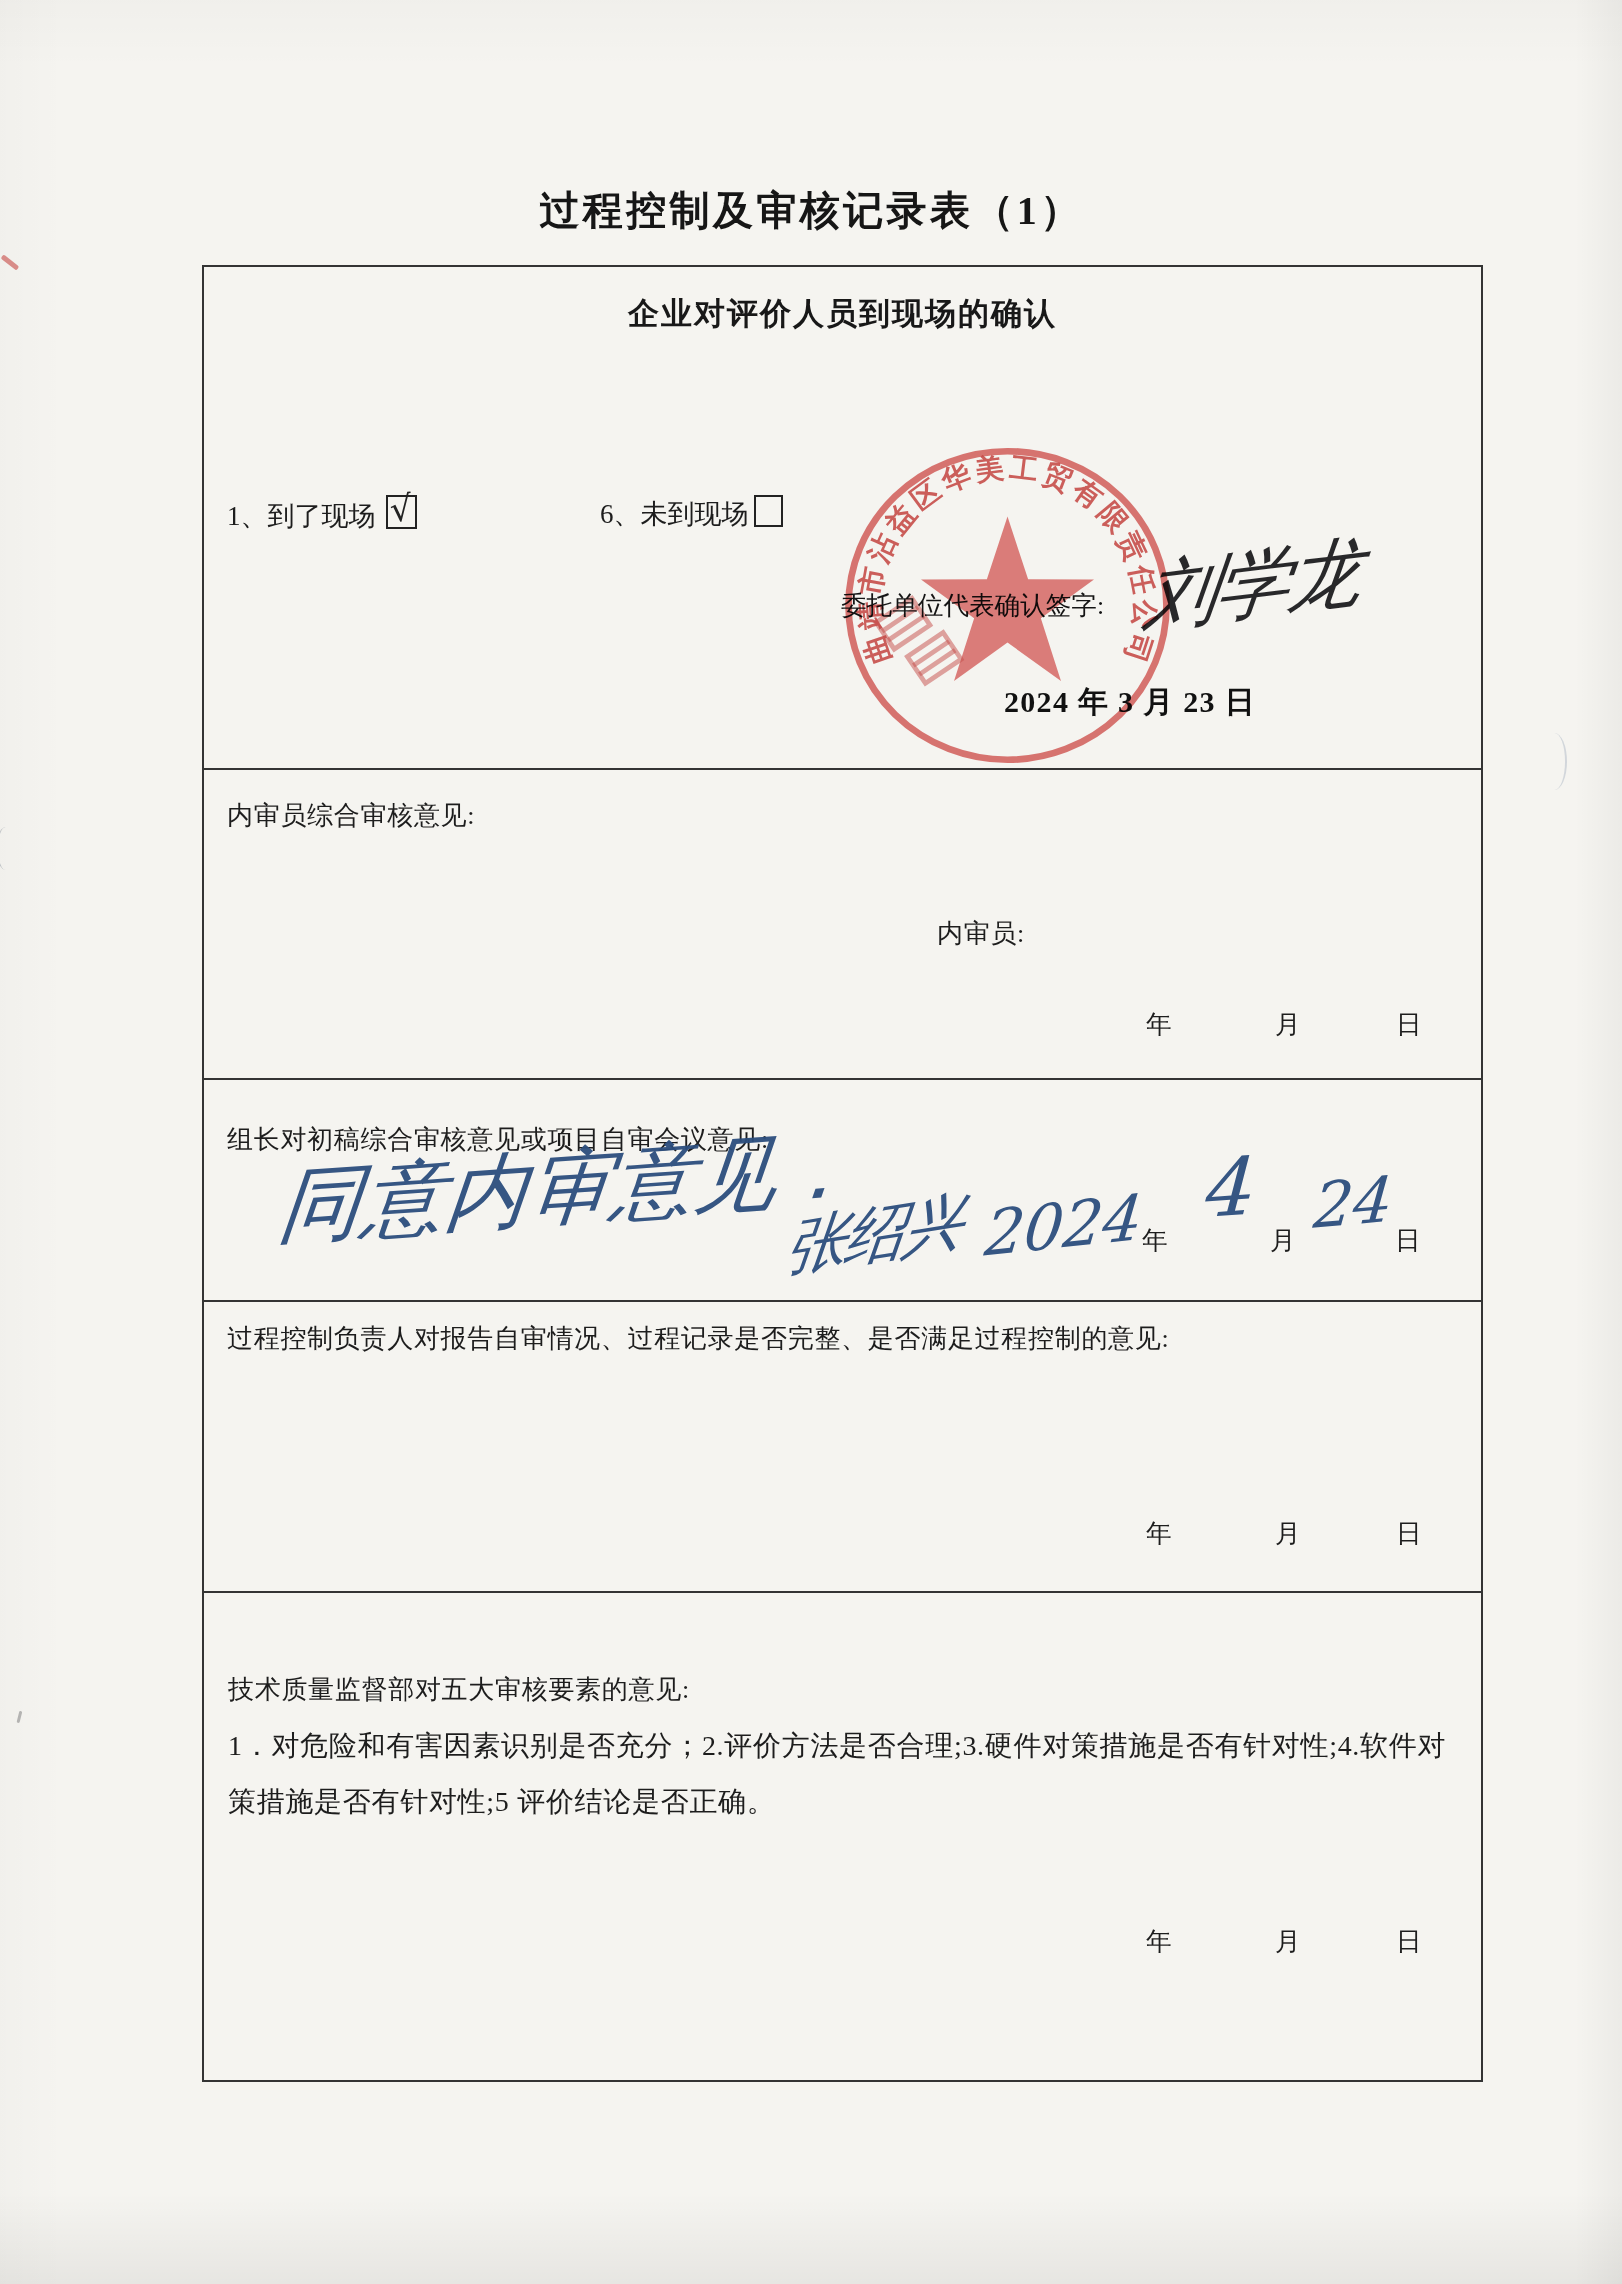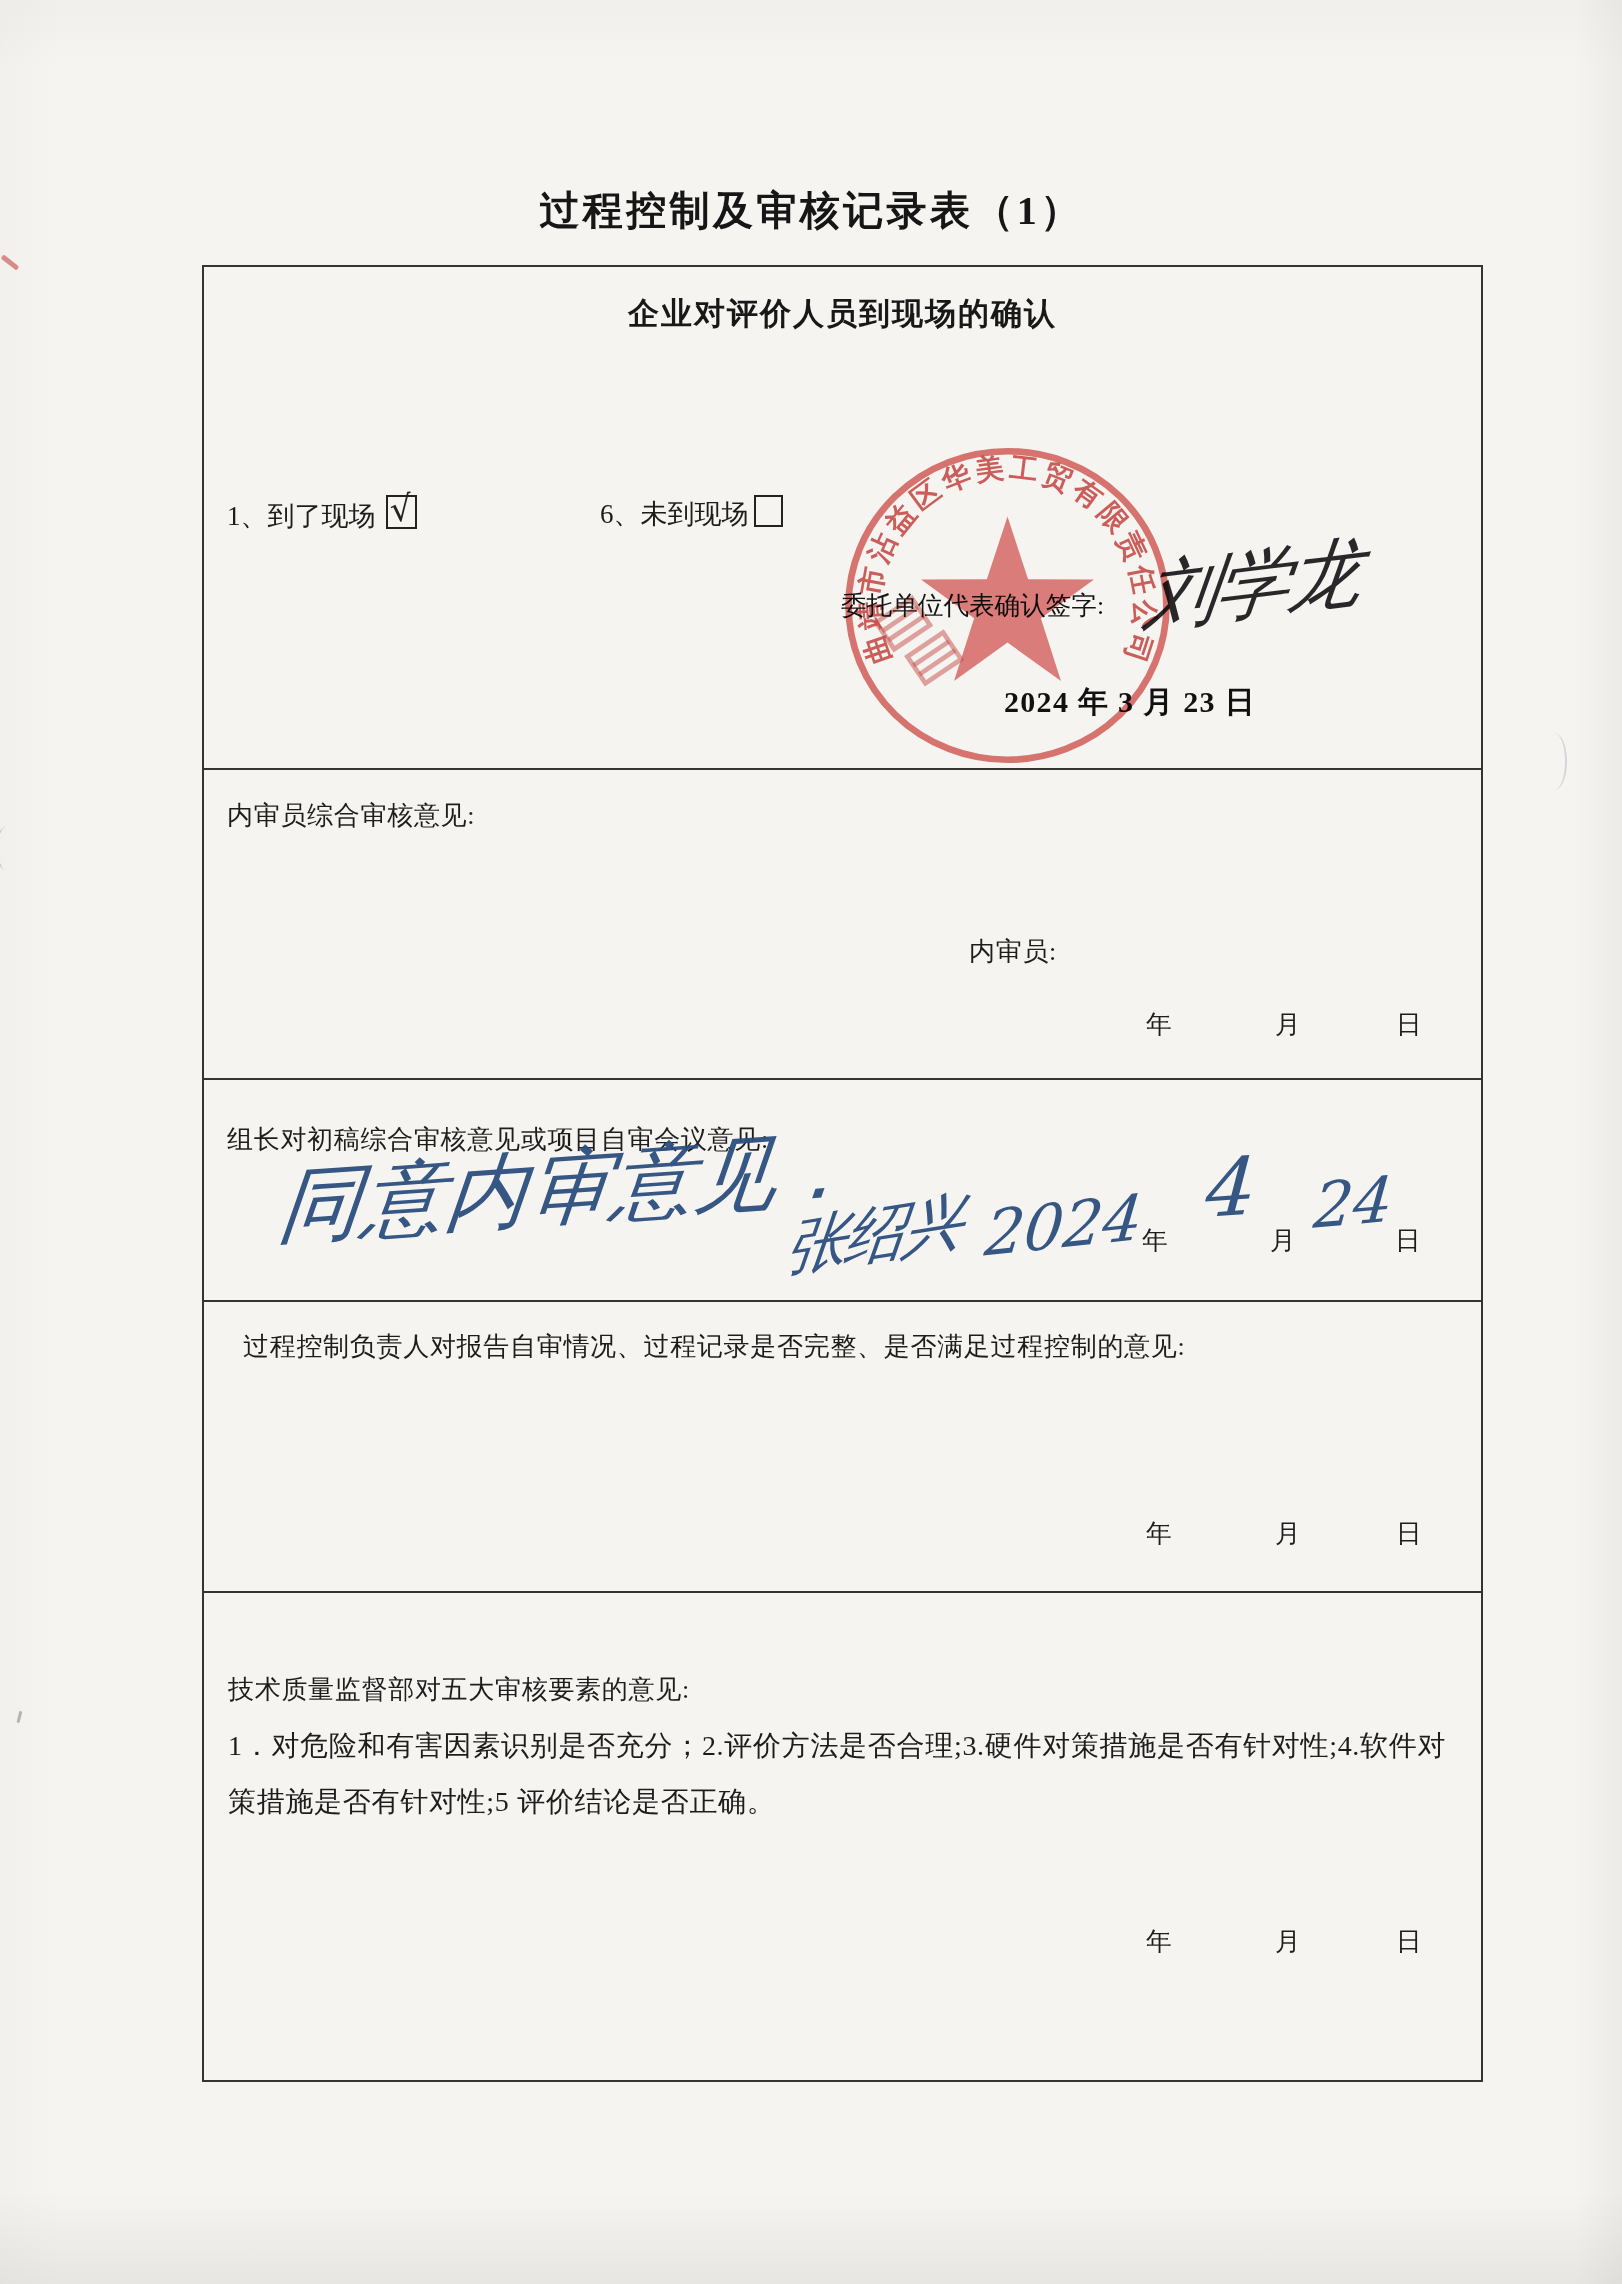--- a/index.html
+++ b/index.html
@@ -117,21 +117,21 @@
         </g>
       </svg>
 
       <div class="sign-label" style="left:637px;top:321px;">委托单位代表确认签字:</div>
       <div class="hw-black" style="left:940px;top:268px;">刘学龙</div>
       <div class="date-line" style="left:800px;top:415px;">2024 年 3 月 23 日</div>
     </div>
 
     <div class="sec sec2">
       <div class="label-text" style="left:23px;top:28px;">内审员综合审核意见:</div>
-      <div class="label-text" style="left:733px;top:164px;margin-left:32px;">内审员:</div>
+      <div class="label-text" style="left:733px;top:146px;">内审员:</div>
       <div class="ymd" style="top:237px;">
         <span class="y">年</span>
         <span class="m">月</span>
         <span class="d">日</span>
       </div>
     </div>
 
     <div class="sec sec3">
       <div class="label-text" style="left:23px;top:42px;">组长对初稿综合审核意见或项目自审会议意见:</div>
       <div class="hw-blue hw-opinion" style="left:75px;top:53px;">同意内审意见．</div>
@@ -140,21 +140,21 @@
       <div class="hw-blue hw-month" style="left:1002px;top:62px;">4</div>
       <div class="hw-blue hw-day" style="left:1110px;top:86px;">24</div>
       <div class="ymd" style="top:143px;">
         <span class="y" style="left:938px;">年</span>
         <span class="m" style="left:1066px;">月</span>
         <span class="d" style="left:1191px;">日</span>
       </div>
     </div>
 
     <div class="sec sec4">
-      <div class="label-text" style="left:23px;top:27px;margin-left:16px;">过程控制负责人对报告自审情况、过程记录是否完整、是否满足过程控制的意见:</div>
+      <div class="label-text" style="left:23px;top:19px;">过程控制负责人对报告自审情况、过程记录是否完整、是否满足过程控制的意见:</div>
       <div class="ymd" style="top:214px;">
         <span class="y">年</span>
         <span class="m">月</span>
         <span class="d">日</span>
       </div>
     </div>
 
     <div class="sec sec5">
       <div class="label-text" style="left:24px;top:79px;">技术质量监督部对五大审核要素的意见:</div>
       <div class="para-text" style="left:24px;top:125px;width:1234px;">1．对危险和有害因素识别是否充分；2.评价方法是否合理;3.硬件对策措施是否有针对性;4.软件对策措施是否有针对性;5 评价结论是否正确。</div>

